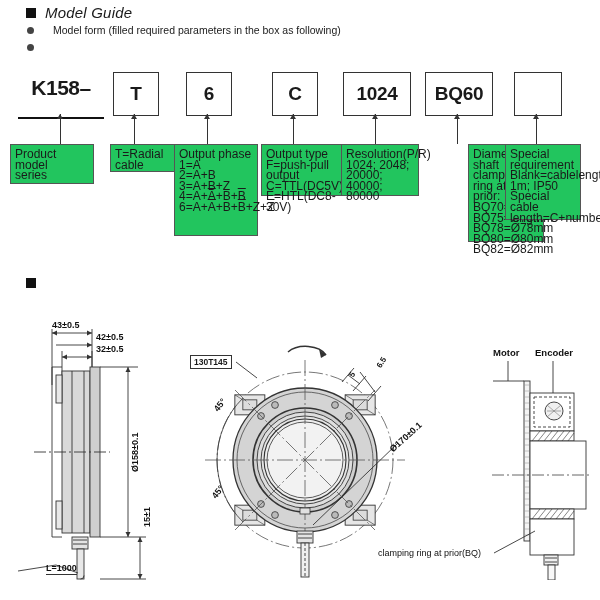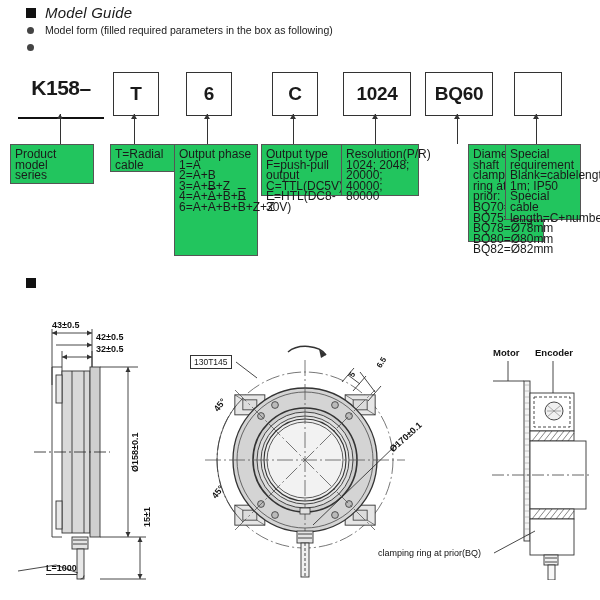--- a/index.html
+++ b/index.html
@@ -29,21 +29,21 @@
     display: inline-block;
   }
   .sec-title {
     font-size: 15px;
     letter-spacing: .2px;
     color: #1a1a1a;
   }
   .dot-line {
     display: flex;
     align-items: flex-start;
-    gap: 11px;
+    gap: 19px;
     font-size: 10.5px;
     line-height: 13px;
   }
   .dot-bullet {
     width: 7px; height: 7px;
     border-radius: 50%;
     background: #444;
     display: inline-block;
     margin-top: 3px;
     flex: none;
@@ -100,21 +100,21 @@
     white-space: nowrap;
     color: #111;
   }
   .dim-txt.sm { font-size: 8px; }
   .rot90 { transform: rotate(-90deg); transform-origin: left top; }
   .tagbox {
     position: absolute;
     border: 1px solid #333;
     background: #fff;
     font-size: 8.5px;
-    font-weight: normal;
+    font-weight: bold;
     padding: 1px 3px;
     white-space: nowrap;
   }
   .cap {
     position: absolute;
     font-size: 9px;
     white-space: nowrap;
     color: #111;
   }
   svg { display: block; }
@@ -163,21 +163,21 @@
 <div class="arrow-up" style="left:454px; top:114px;"></div>
 
 <div class="lead" style="left:536px; top:114px; height:30px;"></div>
 <div class="arrow-up" style="left:533px; top:114px;"></div>
 
 <div class="desc-box" style="left:10px;  top:144px; width:84px;  height:40px;">Product model
 series</div>
 
 <div class="desc-box" style="left:110px;  top:144px; width:74px;  height:28px;">T=Radial cable</div>
 
-<div class="desc-box" style="left:174px; top:144px; width:84px; height:112px; white-space:normal;">
+<div class="desc-box" style="left:174px; top:144px; width:84px; height:92px; white-space:normal;">
   <div>Output phase</div>
   <div id="output-phase-lines">
       <div>1=A</div>
       <div>2=A+B</div>
       <div>3=A+B+Z</div>
       <div>4=A+<span class="ovl">A</span>+B+<span class="ovl">B</span></div>
       <div>6=A+<span class="ovl">A</span>+B+<span class="ovl">B</span>+Z+<span class="ovl">Z</span></div>
     </div>
 </div>
 

